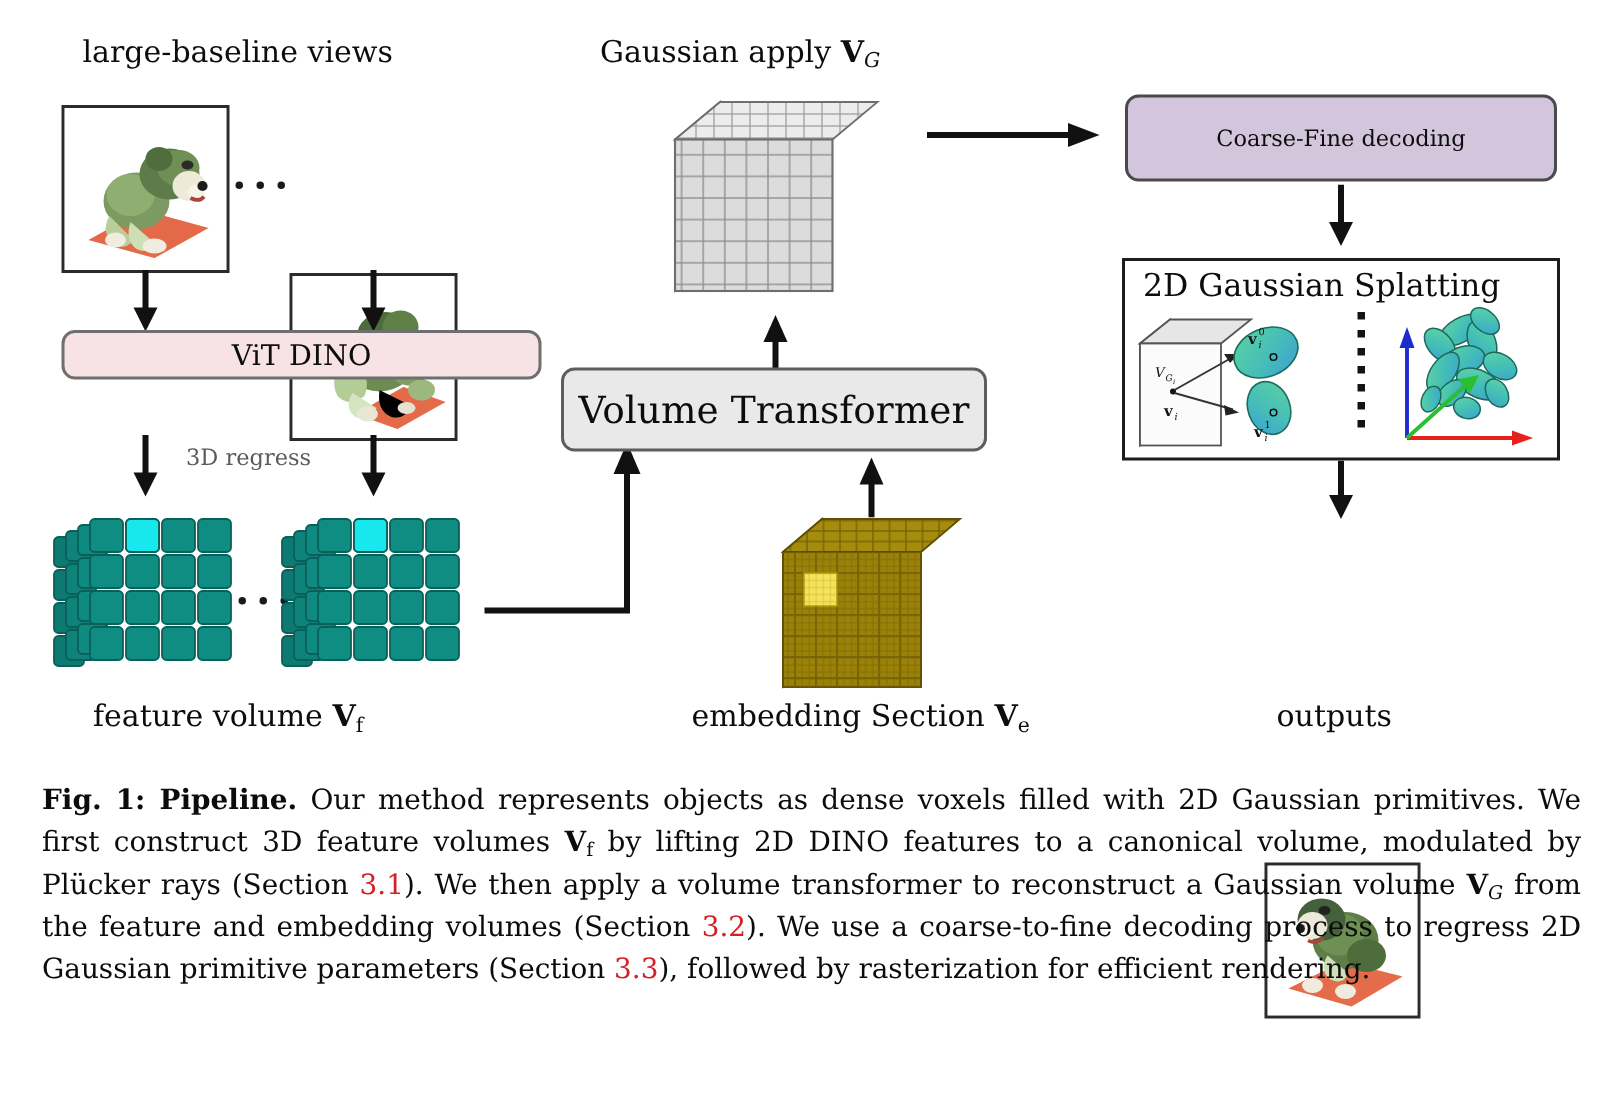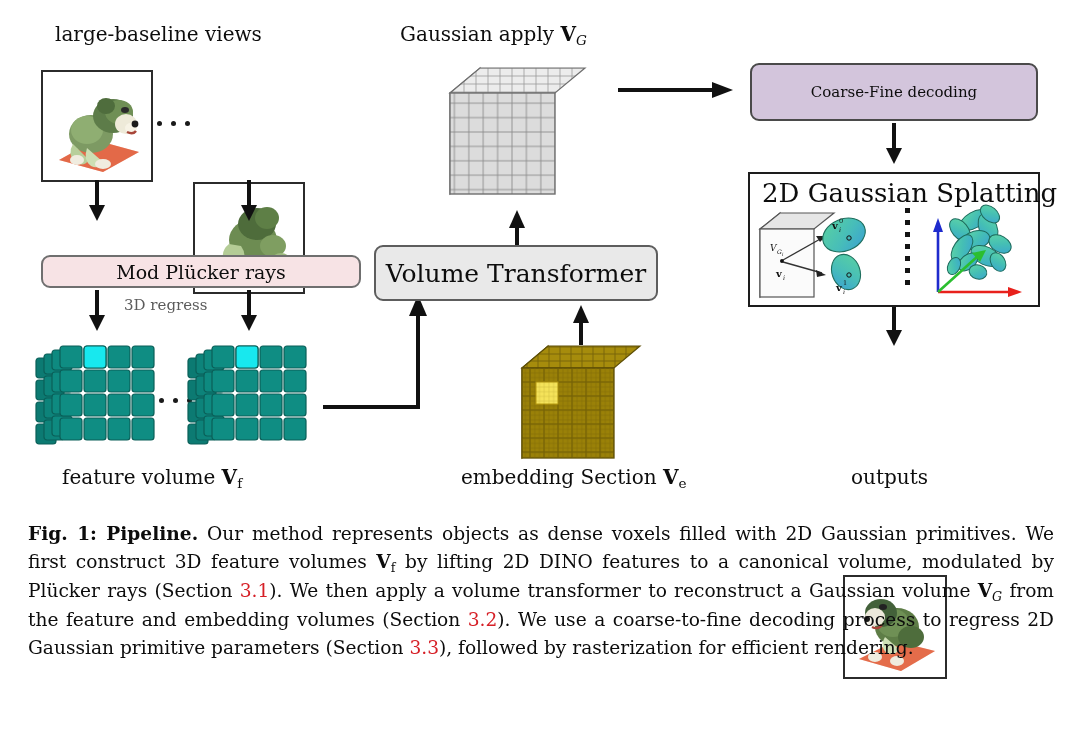--- a/index.html
+++ b/index.html
@@ -107,21 +107,21 @@
 
   <svg class="abs" style="left:86px;top:180px;" width="22" height="42">
     <line x1="11" y1="0" x2="11" y2="27" stroke="#111" stroke-width="4"></line>
     <polygon points="11,41 3,25 19,25" fill="#111"></polygon>
   </svg>
   <svg class="abs" style="left:238px;top:180px;" width="22" height="42">
     <line x1="11" y1="0" x2="11" y2="27" stroke="#111" stroke-width="4"></line>
     <polygon points="11,41 3,25 19,25" fill="#111"></polygon>
   </svg>
 
-  <div class="abs stagebox pink lbl t-box" style="left:41px;top:255px;width:320px;height:33px;">Mod Plücker rays</div>
+  <div class="abs stagebox pink lbl t-box" style="left:41px;top:220px;width:320px;height:33px;">ViT DINO</div>
 
   <svg class="abs" style="left:86px;top:290px;" width="22" height="42">
     <line x1="11" y1="0" x2="11" y2="27" stroke="#111" stroke-width="4"></line>
     <polygon points="11,41 3,25 19,25" fill="#111"></polygon>
   </svg>
   <svg class="abs" style="left:238px;top:290px;" width="22" height="42">
     <line x1="11" y1="0" x2="11" y2="27" stroke="#111" stroke-width="4"></line>
     <polygon points="11,41 3,25 19,25" fill="#111"></polygon>
   </svg>
   <div class="abs lbl t-small grey" style="left:124px;top:296px;">3D regress</div>
@@ -309,21 +309,21 @@
 
   <div class="abs stagebox purple lbl" style="left:750px;top:63px;width:288px;height:58px;font-size:15px;">Coarse-Fine decoding</div>
 
   <svg class="abs" style="left:882px;top:123px;" width="24" height="42">
     <line x1="12" y1="0" x2="12" y2="27" stroke="#111" stroke-width="4"></line>
     <polygon points="12,41 4,25 20,25" fill="#111"></polygon>
   </svg>
 
   <div class="abs panelbox" style="left:748px;top:172px;width:292px;height:135px;"></div>
 
-  <div class="abs lbl" style="left:762px;top:178px;font-size:26px;">2D Gaussian Splatting</div>
+  <div class="abs lbl" style="left:762px;top:178px;font-size:21px;">2D Gaussian Splatting</div>
 
   <svg class="abs" style="left:756px;top:205px;" width="150" height="98" viewBox="0 0 150 98">
     <defs>
       <linearGradient id="ellg" x1="0" y1="0" x2="1" y2="1">
         <stop offset="0%" stop-color="#5ad2a0"></stop>
         <stop offset="55%" stop-color="#47bdb9"></stop>
         <stop offset="100%" stop-color="#3a9fd4"></stop>
       </linearGradient>
     </defs>
 

